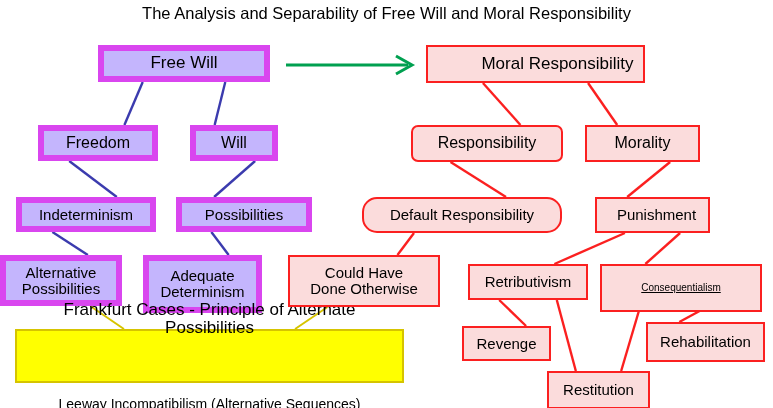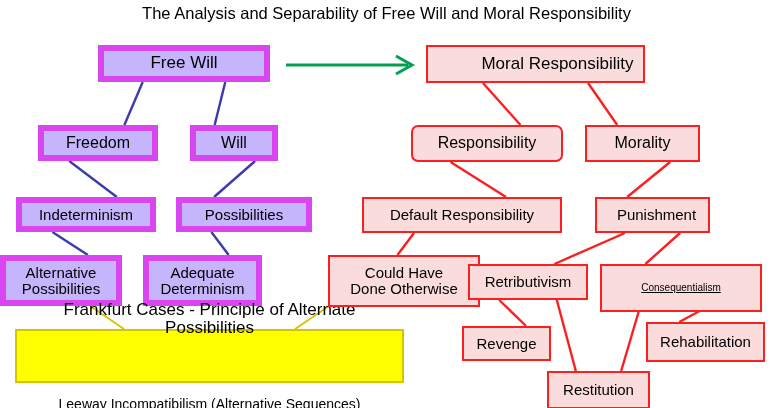--- a/index.html
+++ b/index.html
@@ -99,29 +99,29 @@
   </svg>
 
   <div id="nodes">
       <div class="node blue" style="left: 98px; top: 45px; width: 172px; height: 37px; font-size: 17px;"><span>Free Will</span></div>
       <div class="node blue" style="left: 38px; top: 125px; width: 120px; height: 36px; font-size: 16px;"><span>Freedom</span></div>
       <div class="node blue" style="left: 190px; top: 125px; width: 88px; height: 36px; font-size: 16px;"><span>Will</span></div>
       <div class="node blue" style="left: 16px; top: 197px; width: 140px; height: 35px; font-size: 15px;"><span>Indeterminism</span></div>
       <div class="node blue" style="left: 176px; top: 197px; width: 136px; height: 35px; font-size: 15px;"><span>Possibilities</span></div>
       <div class="node blue" style="left: 0px; top: 255px; width: 122px; height: 51px; font-size: 15px;"><span>Alternative
 Possibilities</span></div>
-      <div class="node blue" style="left: 143px; top: 255px; width: 119px; height: 51px; font-size: 15px;"><span>Adequate
+      <div class="node blue" style="left: 143px; top: 255px; width: 119px; height: 58px; font-size: 15px;"><span>Adequate
 Determinism</span></div>
       <div class="node yellow" style="left: 15px; top: 329px; width: 389px; height: 54px; font-size: 17px; gap: 48px;"><div class="line1">Frankfurt Cases - Principle of Alternate Possibilities</div><div class="line2">Leeway Incompatibilism (Alternative Sequences)</div></div>
       <div class="node red" style="left: 426px; top: 45px; width: 219px; height: 38px; font-size: 17px; padding-left: 44px;"><span>Moral Responsibility</span></div>
       <div class="node red" style="left: 411px; top: 125px; width: 152px; height: 37px; font-size: 16px; border-radius: 7px;"><span>Responsibility</span></div>
       <div class="node red" style="left: 585px; top: 125px; width: 115px; height: 37px; font-size: 16px;"><span>Morality</span></div>
-      <div class="node red" style="left: 362px; top: 197px; width: 200px; height: 36px; font-size: 15px;"><span>Default Responsibility</span></div>
+      <div class="node red" style="left: 362px; top: 197px; width: 200px; height: 36px; font-size: 15px; border-radius: 15px;"><span>Default Responsibility</span></div>
       <div class="node red" style="left: 595px; top: 197px; width: 115px; height: 36px; font-size: 15px; padding-left: 8px;"><span>Punishment</span></div>
-      <div class="node red" style="left: 288px; top: 255px; width: 152px; height: 52px; font-size: 15px; margin-left: 40px;"><span>Could Have
+      <div class="node red" style="left: 288px; top: 255px; width: 152px; height: 52px; font-size: 15px;"><span>Could Have
 Done Otherwise</span></div>
       <div class="node red" style="left: 468px; top: 264px; width: 120px; height: 36px; font-size: 15px;"><span>Retributivism</span></div>
       <div class="node red" style="left: 600px; top: 264px; width: 162px; height: 48px; font-size: 10px; text-decoration: underline;"><span>Consequentialism</span></div>
       <div class="node red" style="left: 462px; top: 326px; width: 89px; height: 35px; font-size: 15px;"><span>Revenge</span></div>
       <div class="node red" style="left: 646px; top: 322px; width: 119px; height: 40px; font-size: 15px;"><span>Rehabilitation</span></div>
       <div class="node red" style="left: 547px; top: 371px; width: 103px; height: 38px; font-size: 15px;"><span>Restitution</span></div>
     </div>
 
 </div>
 

